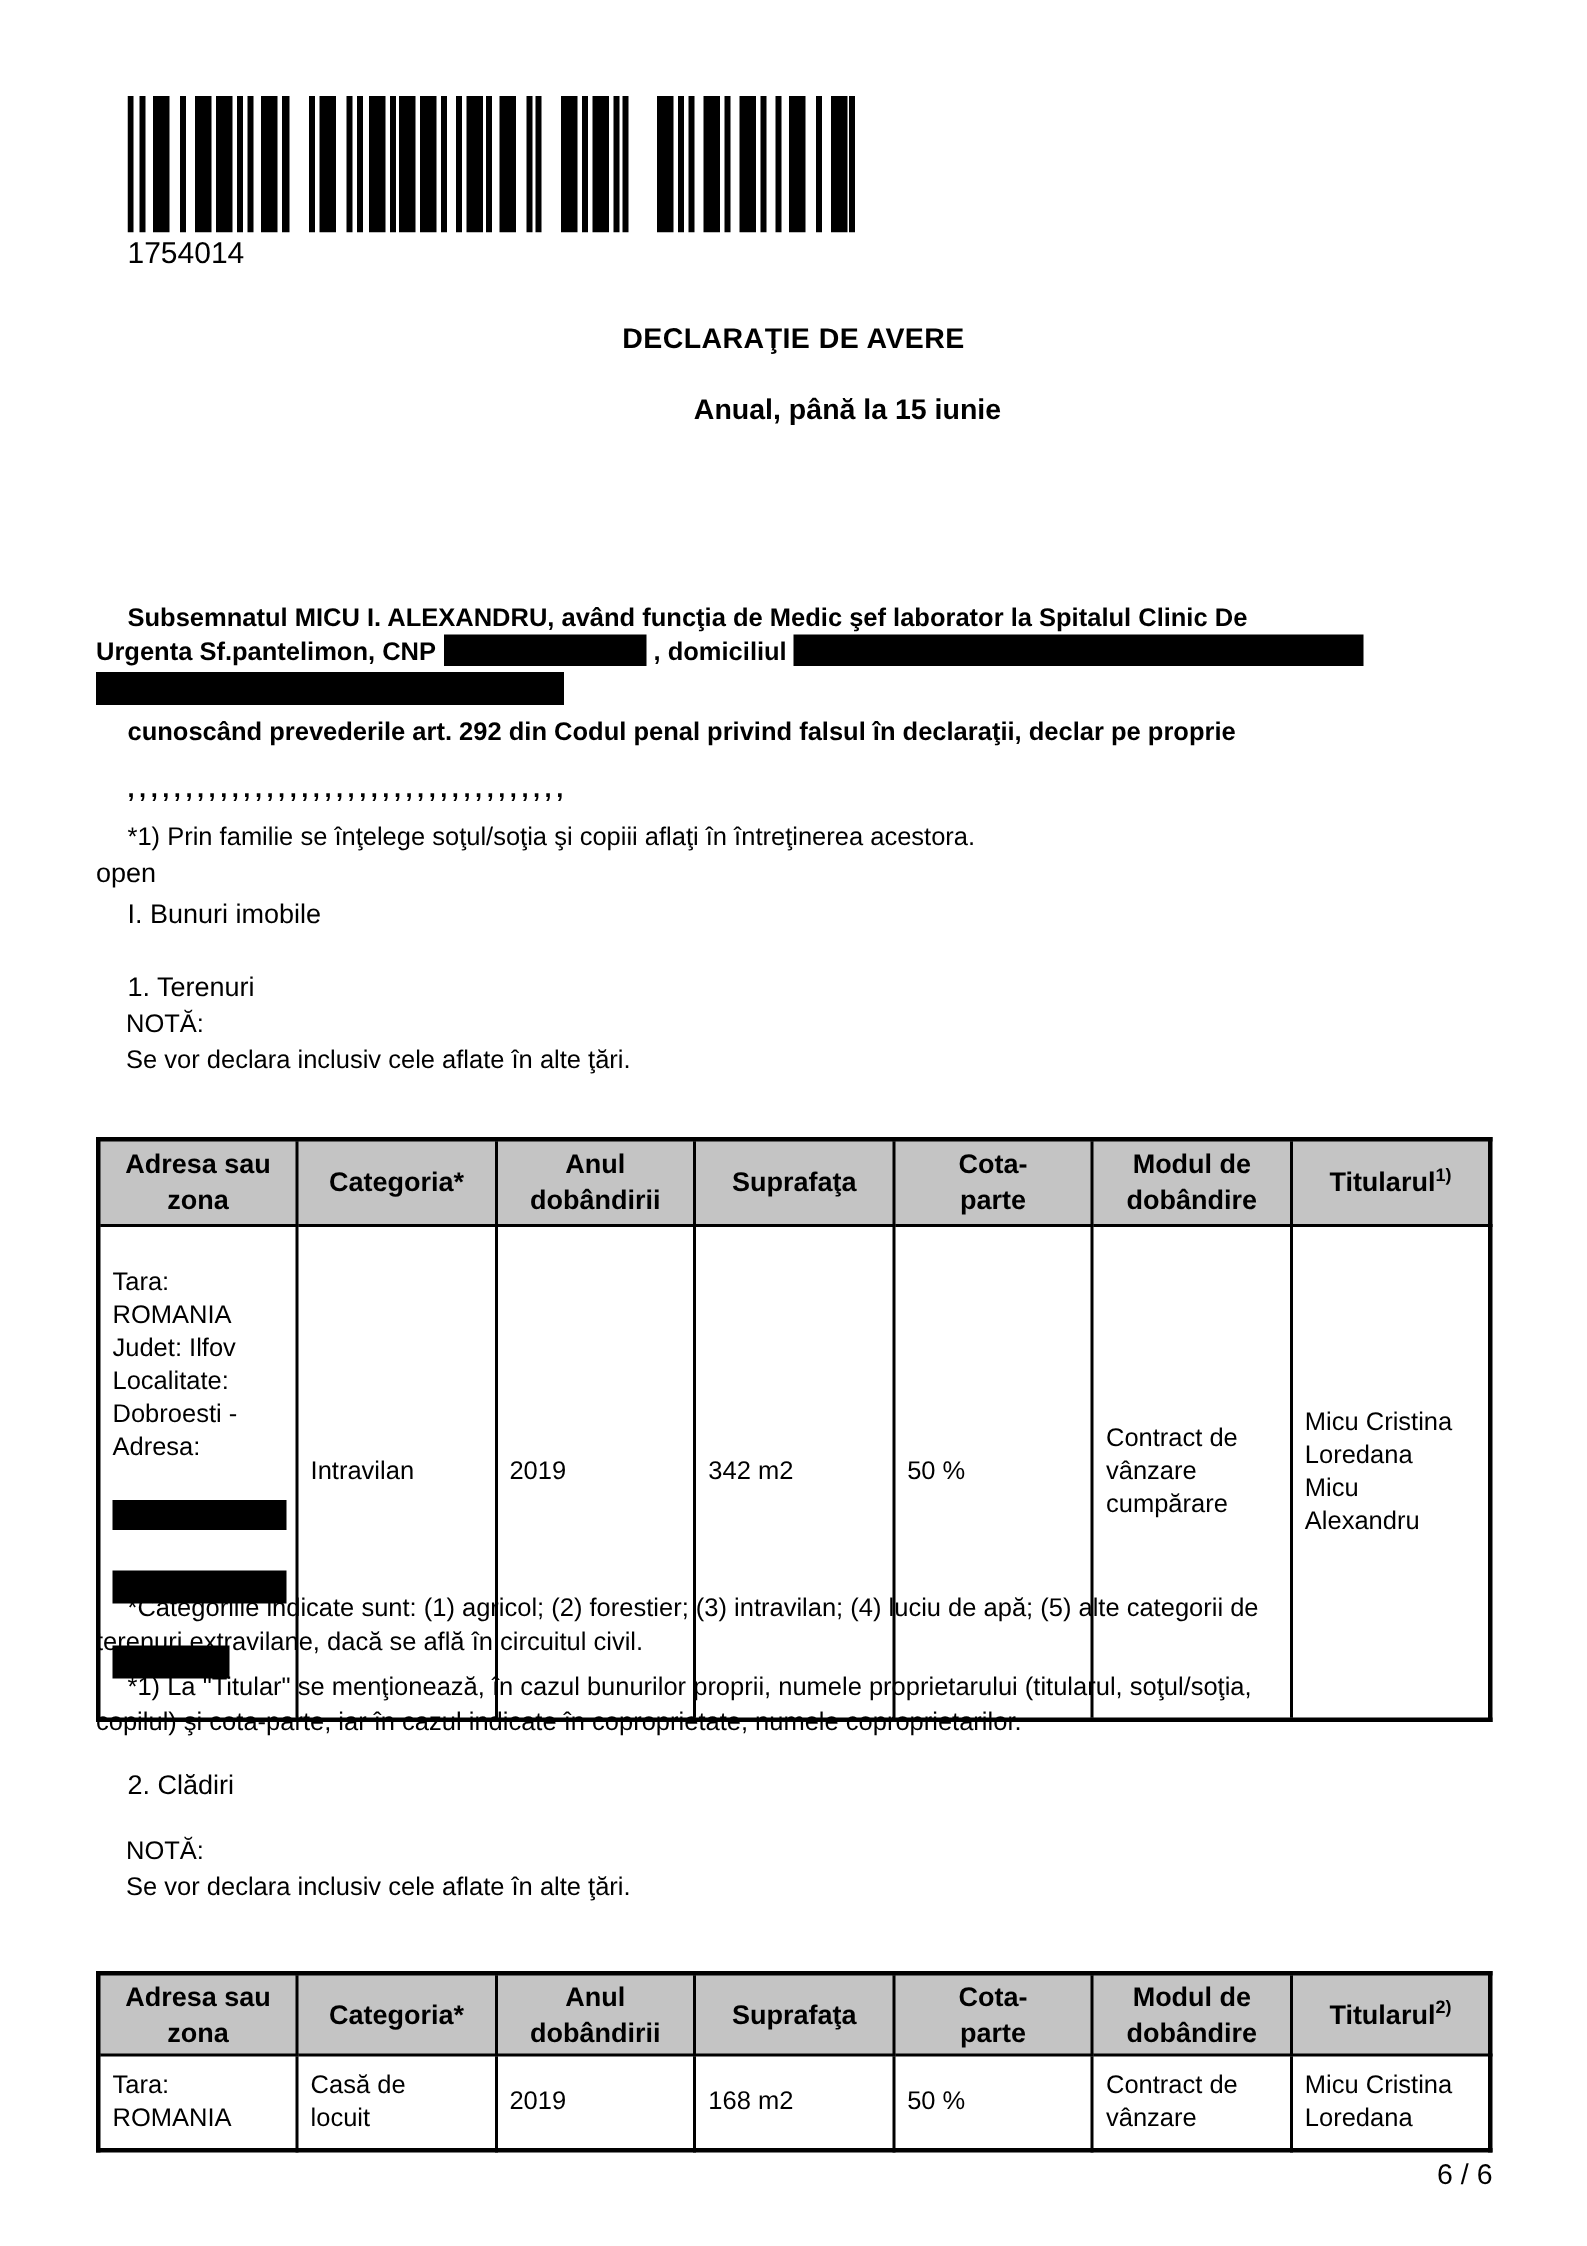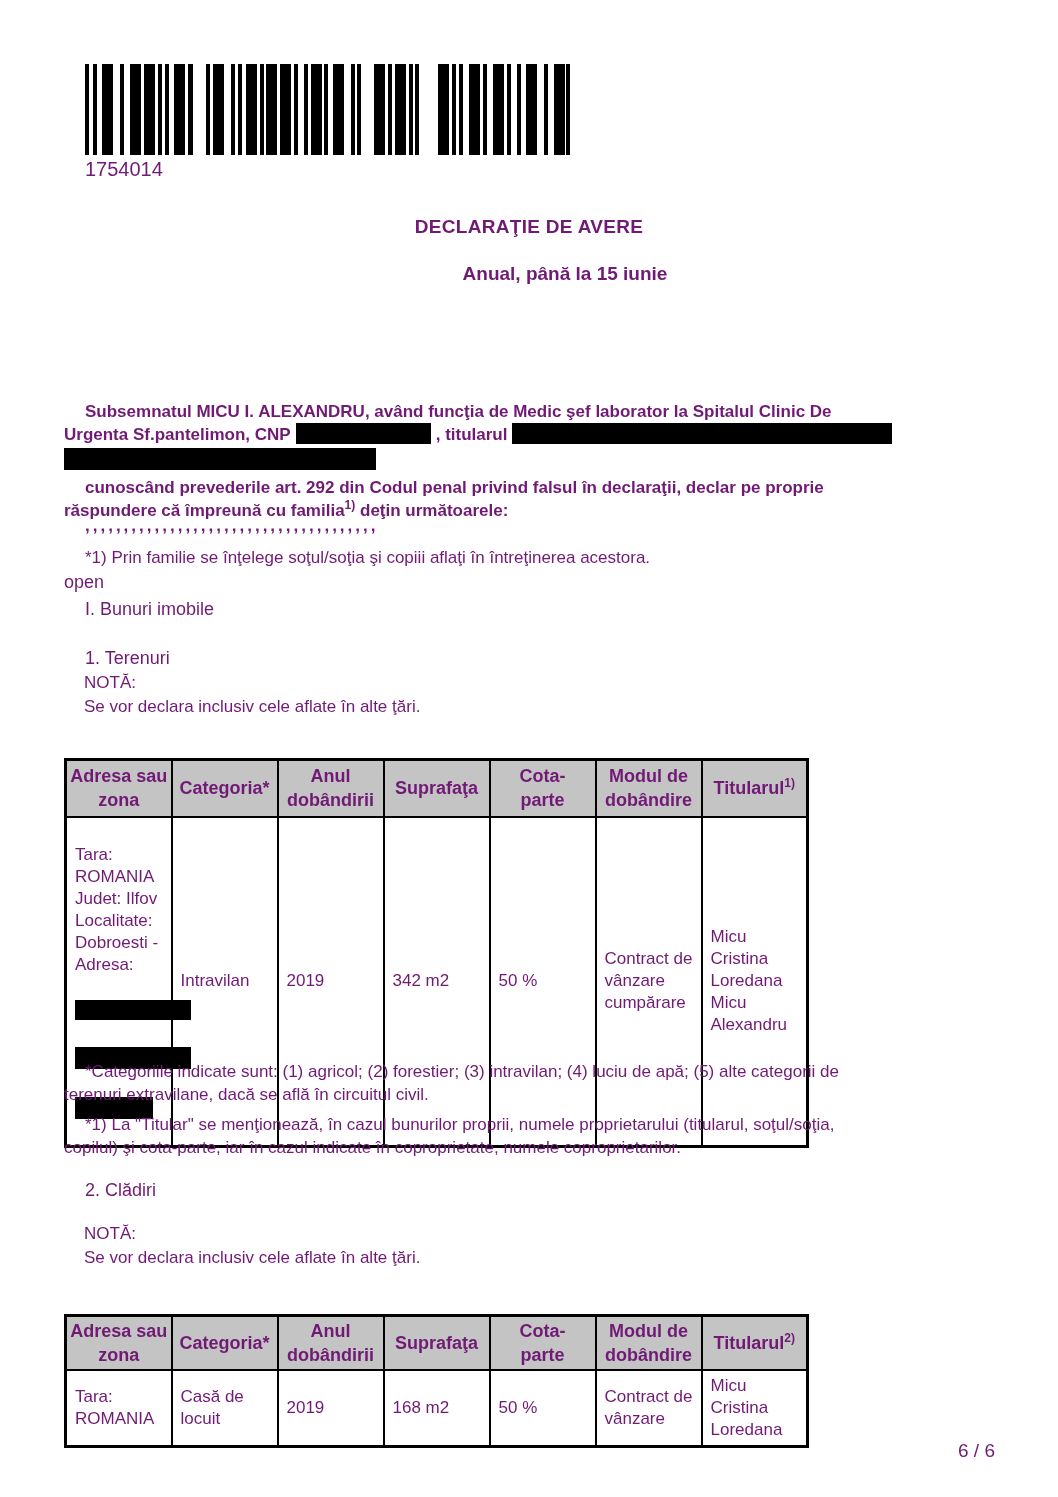--- a/index.html
+++ b/index.html
@@ -2,21 +2,21 @@
 <html><head>
 <meta charset="utf-8">
 <style>
   * { margin: 0; padding: 0; box-sizing: border-box; }
   html, body { background: #ffffff; }
   .page {
     position: relative;
     width: 1058px;
     height: 1497px;
     background: #ffffff;
-    color: #701a75;
+    color: #000000;
     font-family: "Liberation Sans", sans-serif;
     overflow: hidden;
   }
   .abs { position: absolute; }
   .bold { font-weight: normal; }
   .line { white-space: nowrap; }
   .txt { font-size: 17px; line-height: 23px; }
   .center { width: 100%; text-align: center; }
   .indent { padding-left: 21px; }
 
@@ -57,21 +57,21 @@
   .nota2-label { left: 84px; top: 1222px; }
   .nota2-text  { left: 84px; top: 1246px; }
 
   .footnotes1 { left: 64px; top: 1060px; width: 960px; }
   .footnotes2 { left: 64px; top: 1113px; width: 960px; }
 
   
   table.decl {
     position: absolute;
     left: 64px;
-    width: 745px;
+    width: 931px;
     border-collapse: collapse;
     table-layout: fixed;
     border: 3px solid #000000;
   }
   .table-terenuri { top: 758px; }
   .table-cladiri { top: 1314px; }
   table.decl th, table.decl td {
     border: 2px solid #000000;
     font-size: 17px;
   }
@@ -162,30 +162,27 @@
     </svg>
   </div>
   <div class="abs barcode-number">1754014</div>
 
   <div class="abs center doc-title">DECLARAŢIE DE AVERE</div>
   <div class="abs center doc-subtitle">Anual, până la 15 iunie</div>
 
   <div class="abs intro txt">
     <div class="line indent">Subsemnatul MICU I. ALEXANDRU, având funcţia de Medic şef laborator la Spitalul Clinic De</div>
     <div class="line">
-      <span>Urgenta Sf.pantelimon, CNP</span><span class="redact" style="width:135px"></span><span>, titularul</span><span class="redact" style="width:380px"></span>
+      <span>Urgenta Sf.pantelimon, CNP</span><span class="redact" style="width:135px"></span><span>, domiciliul</span><span class="redact" style="width:380px"></span>
     </div>
     <div class="redact-block bar-line3"></div>
   </div>
 
   <div class="abs oath txt">
     <div class="line indent">cunoscând prevederile art. 292 din Codul penal privind falsul în declaraţii, declar pe proprie</div>
-    <div class="line">
-      <span>răspundere că împreună cu familia</span><sup class="fnref">1)</sup><span> deţin următoarele:</span>
-    </div>
   </div>
 
   <div class="abs dotted-line">,,,,,,,,,,,,,,,,,,,,,,,,,,,,,,,,,,,,,,</div>
   <div class="abs txt family-note">*1) Prin familie se înţelege soţul/soţia şi copiii aflaţi în întreţinerea acestora.</div>
   <div class="abs open-label">open</div>
 
   <div class="abs bold h-section">I. Bunuri imobile</div>
   <div class="abs bold h-terenuri">1. Terenuri</div>
   <div class="abs txt nota1-label">NOTĂ:</div>
   <div class="abs txt nota1-text">Se vor declara inclusiv cele aflate în alte ţări.</div>

